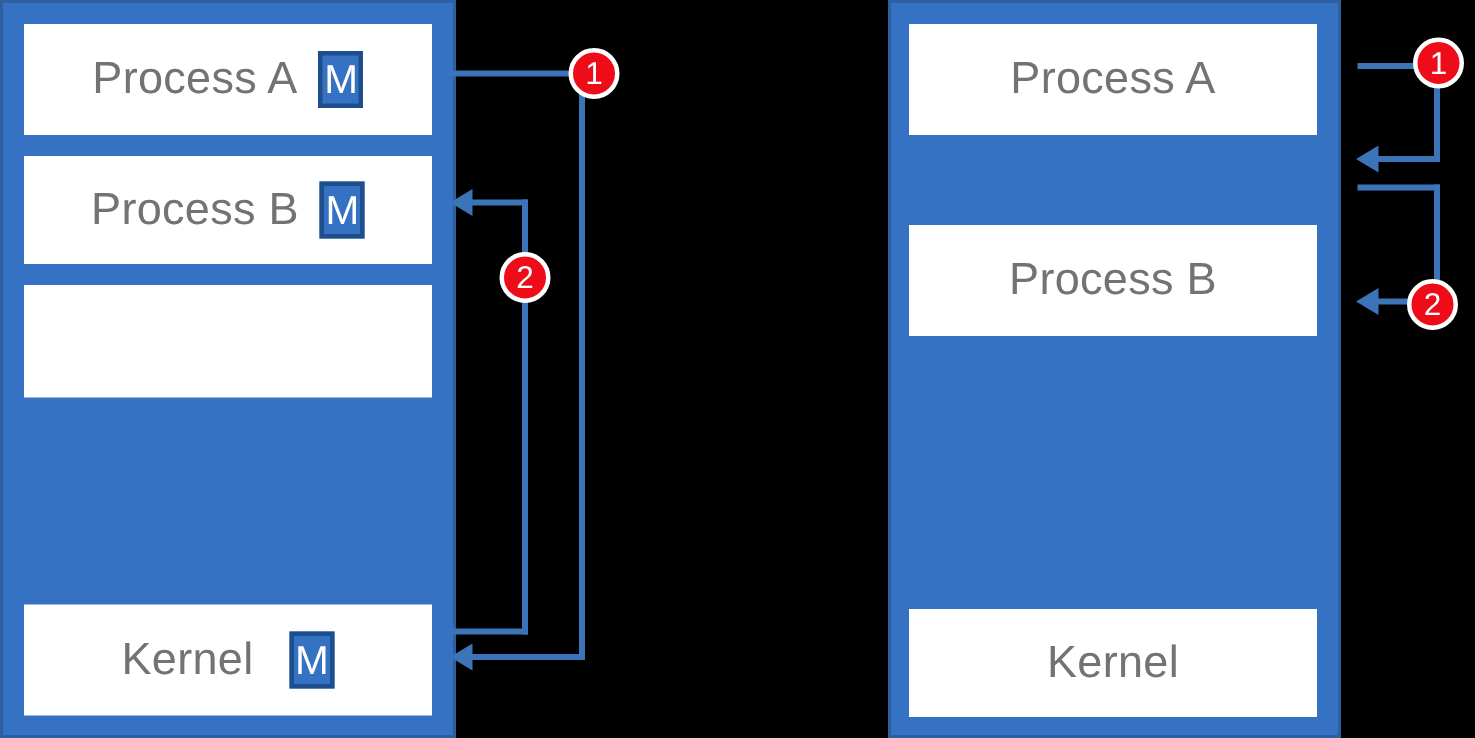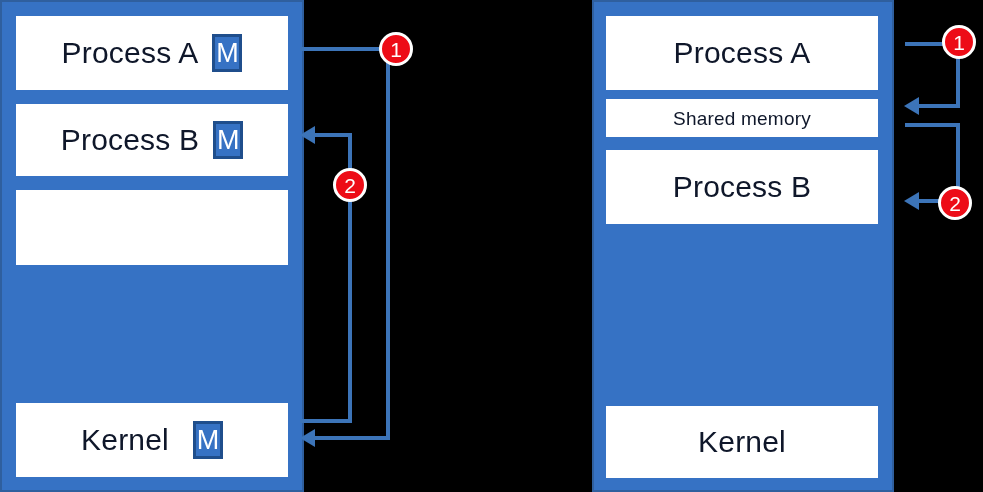--- a/index.html
+++ b/index.html
@@ -23,21 +23,21 @@
   
   .box{
     position:absolute;
     background:#FFFFFF;
     box-sizing:border-box;
     display:flex;
     align-items:center;
     justify-content:center;
   }
   .box-label{
-    color:#0f172a;
+    color:#737373;
     font-size:30px;
     font-weight:400;
     letter-spacing:0.2px;
     white-space:nowrap;
     line-height:1;
   }
   .box-label.small{
     font-size:19px;
   }
   .row-inner{
@@ -139,23 +139,20 @@
 
   <div class="num" style="left:379px; top:32px;">1</div>
   <div class="num" style="left:333px; top:168px;">2</div>
 
   <div class="panel" id="panel-right"></div>
 
   <div class="box" style="left:606px; top:16px; width:272px; height:74px;">
     <span class="box-label">Process A</span>
   </div>
 
-  <div class="box" style="left:606px; top:99px; width:272px; height:38px;">
-    <span class="box-label small">Shared memory</span>
-  </div>
 
   <div class="box" style="left:606px; top:150px; width:272px; height:74px;">
     <span class="box-label">Process B</span>
   </div>
 
   <div class="box" style="left:606px; top:406px; width:272px; height:72px;">
     <span class="box-label">Kernel</span>
   </div>
 
   <div class="ln ln-h" style="left:905px; top:42px; width:55px;"></div>

